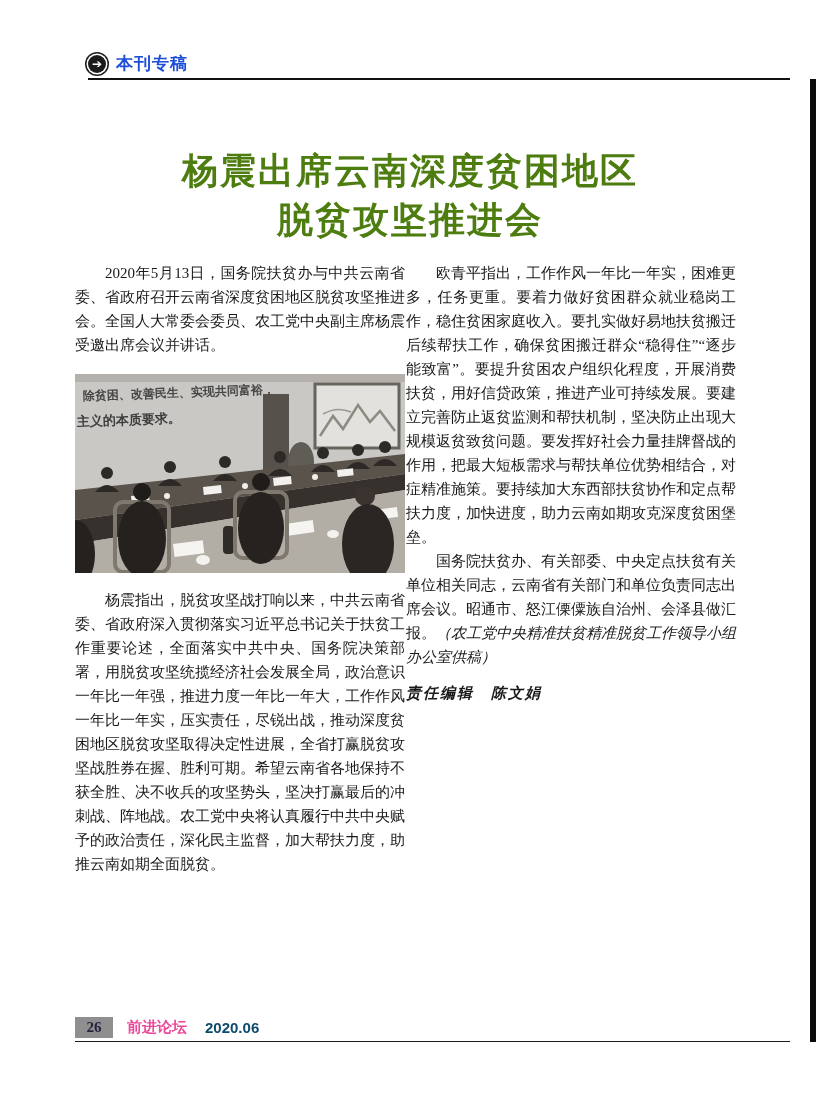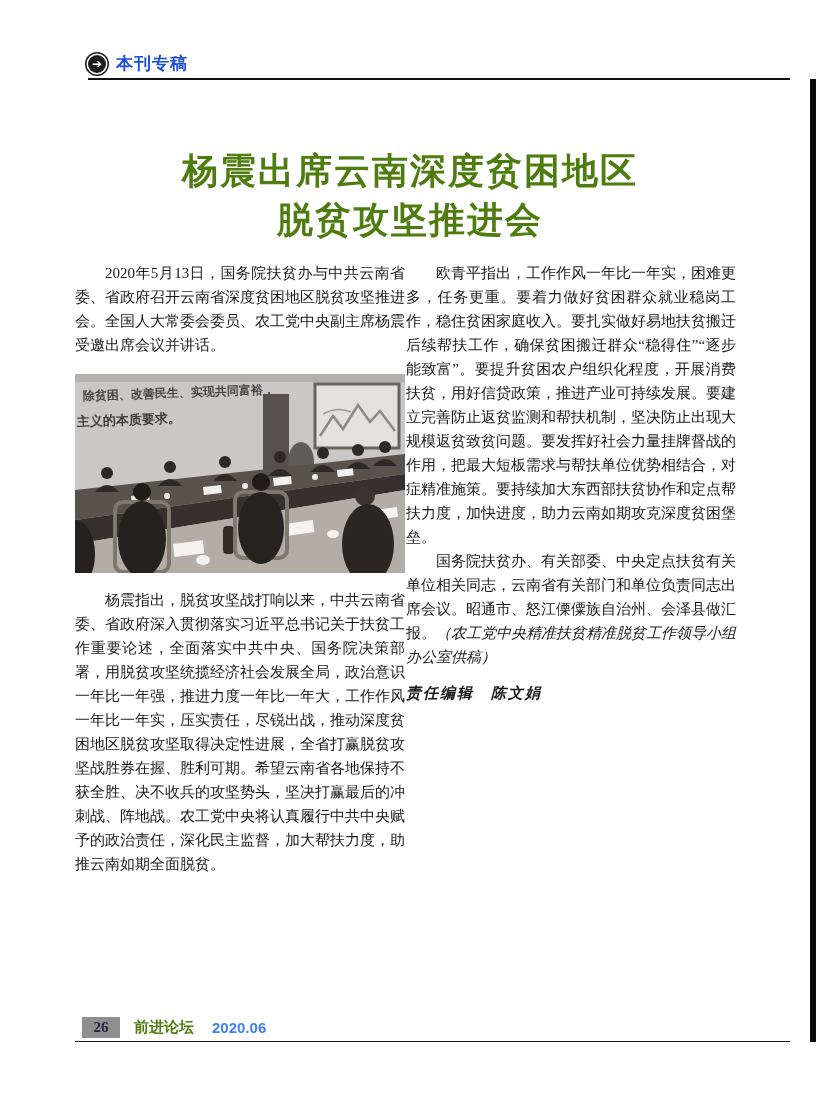--- a/index.html
+++ b/index.html
@@ -31,26 +31,26 @@
   .cols{position:absolute;top:261px;left:75px;width:675px;display:flex;gap:1px;}
   .col{width:330px;}
   .col p{margin:0;text-indent:2em;text-align:justify;font-size:15px;line-height:24px;color:#191919;}
   figure{margin:17px 0 15px 0;width:330px;height:199px;}
   figure svg{display:block;}
   .kai{font-style:italic;}
   .editor{margin-top:12px !important;text-indent:0 !important;text-align:right;
     font-style:italic;font-weight:bold;padding-right:14px;letter-spacing:2px;}
 
   
-  .ftr{position:absolute;top:1017px;left:82px;display:flex;align-items:center;gap:14px;}
+  .ftr{position:absolute;top:1017px;left:75px;display:flex;align-items:center;gap:14px;}
   .pg-box{display:inline-flex;align-items:center;justify-content:center;width:38px;height:21px;
     background:#8f8f8f;color:#232340;font-weight:bold;font-size:15px;
     font-family:"Liberation Serif",serif;}
-  .journal{font-family:"Liberation Sans","DejaVu Sans",sans-serif;font-weight:bold;font-size:15px;color:#4d7c0f;}
-  .issue{font-family:"Liberation Sans","DejaVu Sans",sans-serif;font-weight:bold;font-size:15px;color:#3b82f6;margin-left:4px;}
+  .journal{font-family:"Liberation Sans","DejaVu Sans",sans-serif;font-weight:bold;font-size:15px;color:#ec4899;}
+  .issue{font-family:"Liberation Sans","DejaVu Sans",sans-serif;font-weight:bold;font-size:15px;color:#0c4a6e;margin-left:4px;}
   .ftr-rule{position:absolute;top:1041px;left:75px;width:715px;height:1.4px;background:#1a1a1a;}
 </style>
 </head>
 <body>
 
 <div class="page">
 
   <div class="edge-bar"></div>
 
   <div class="hdr">

